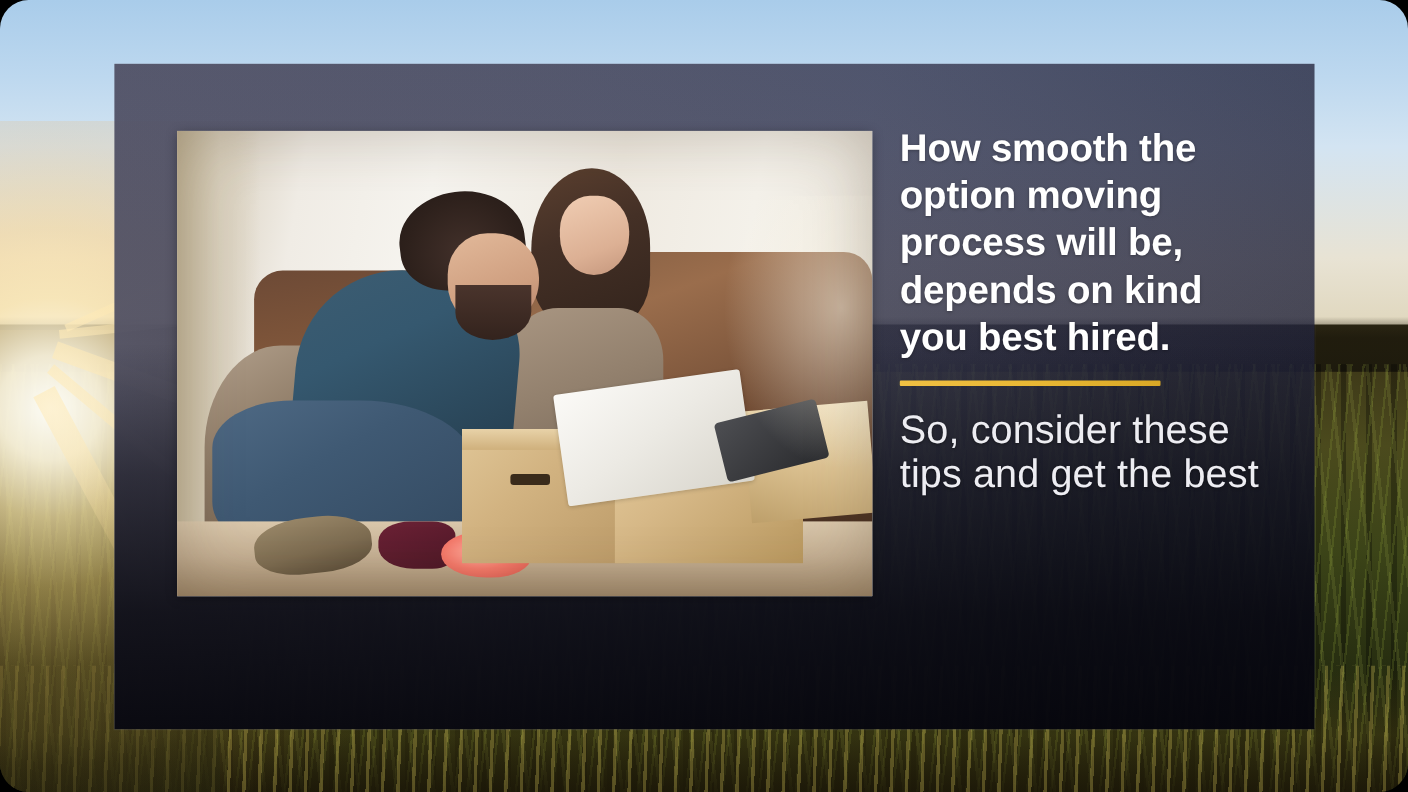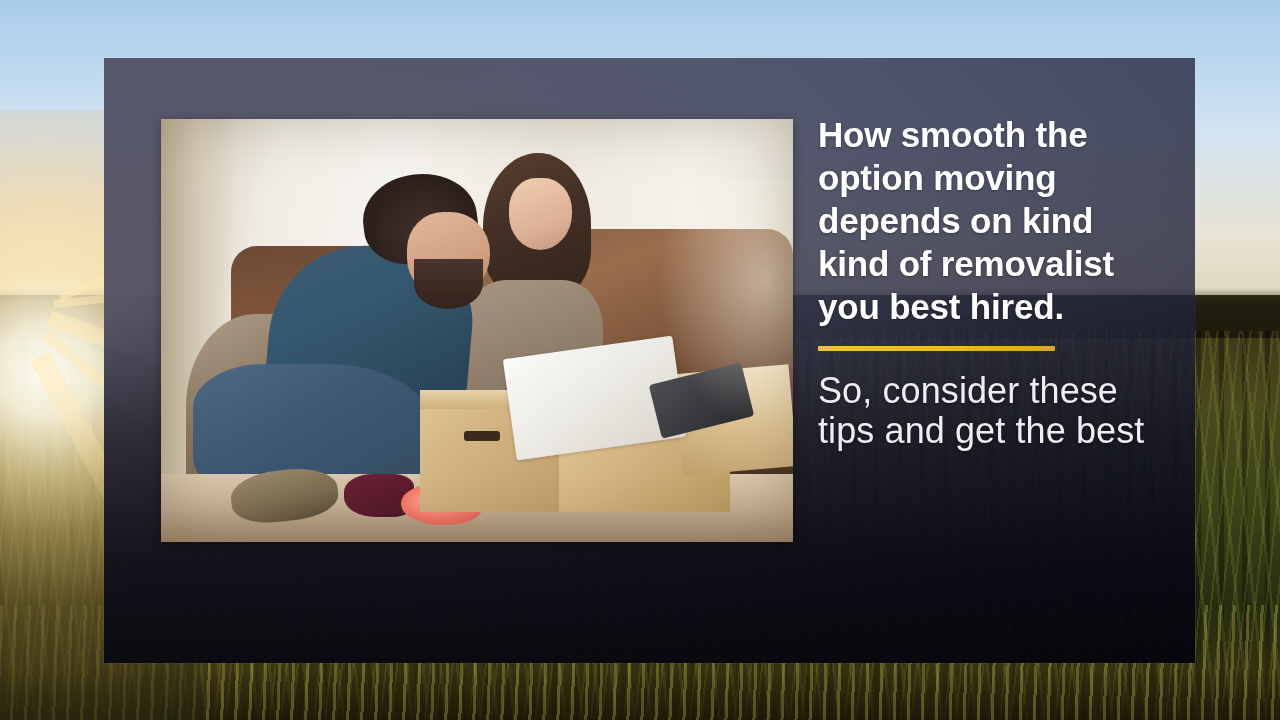--- a/index.html
+++ b/index.html
@@ -1,20 +1,20 @@
 <!DOCTYPE html>
 <html><head>
 <meta charset="utf-8">
 <title>Moving Tips Slide</title>
 <style>
   * { margin:0; padding:0; box-sizing:border-box; }
   html,body{ width:1280px; height:720px; overflow:hidden; background:#000; }
   body{ font-family:"Liberation Sans", sans-serif; }
 
-  .stage{ position:relative; width:1280px; height:720px; overflow:hidden; }
+  .stage{ position:relative; width:1280px; height:720px; overflow:hidden;border-radius:26px; }
 
   
   .bg{ position:absolute; inset:0; overflow:hidden; }
   .bg-sky{
     position:absolute; left:0; top:0; width:100%; height:44%;
     background:linear-gradient(180deg,#a9ccea 0%,#bdd8ef 22%,#d3e4f2 42%,#e8e3d4 74%,#ddd3b6 100%);
   }
   .bg-ground{
     position:absolute; left:0; top:41%; width:100%; height:59%;
     background:linear-gradient(180deg,#2f2a16 0%,#3f3a19 10%,#4b4a1d 26%,#3c4418 48%,#262d10 74%,#16190a 100%);
@@ -228,22 +228,22 @@
       <div class="ph-paper"></div>
       <div class="ph-tablet"></div>
       <div class="ph-glow"></div>
       <div class="ph-vig"></div>
     </div>
 
     <div class="textcol">
       <div class="headline">
         <span class="l">How smooth the</span>
         <span class="l">option moving</span>
+        <span class="l">process will be,</span>
         <span class="l">depends on kind</span>
-        <span class="l">kind of removalist</span>
         <span class="l">you best hired.</span>
       </div>
 
       <div class="divider"></div>
 
       <div class="subtext">
         <span class="l">So, consider these</span>
         <span class="l">tips and get the best</span>
       </div>
     </div>

